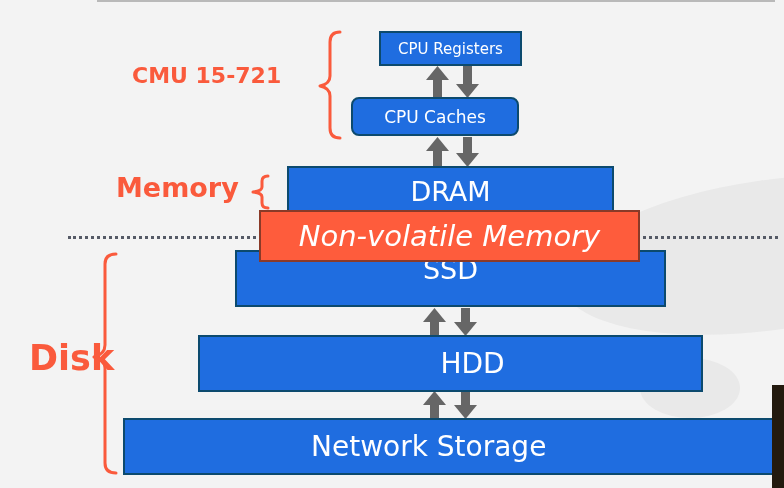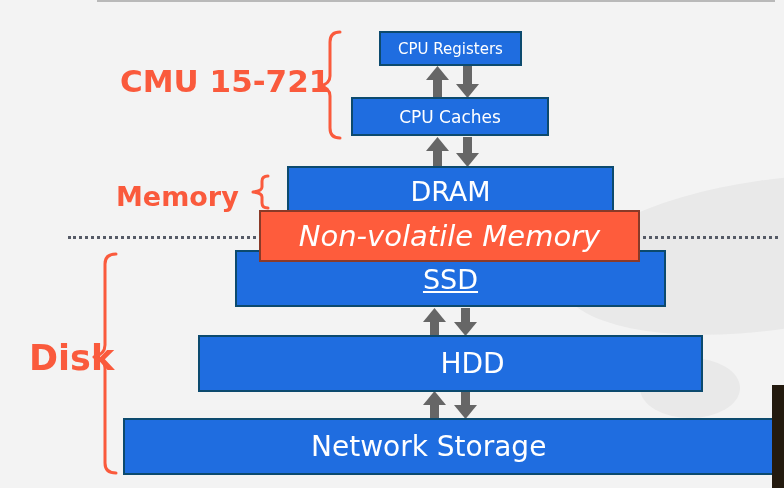--- a/index.html
+++ b/index.html
@@ -31,22 +31,22 @@
 <body>
 
 <div class="topbar"></div>
 
 <div class="bg-swoosh" style="left:560px; top:180px; width:420px; height:150px; transform:rotate(-8deg);"></div>
 <div class="bg-swoosh" style="left:640px; top:358px; width:100px; height:60px;"></div>
 
 <div class="dotted" style="left:68px; top:236px; width:200px;"></div>
 <div class="dotted" style="left:636px; top:236px; width:142px;"></div>
 
-<div class="label" style="left:120px; top:63px; font-size:31px;">CMU 15-721</div>
-<div class="label" style="left:116px; top:181px; font-size:27px;">Memory</div>
+<div class="label" style="left:132px; top:63px; font-size:22px;">CMU 15-721</div>
+<div class="label" style="left:116px; top:172px; font-size:27px;">Memory</div>
 <div class="label" style="left:29px; top:338px; font-size:35px;">Disk</div>
 
 <svg class="overlay" width="784" height="488">
   <g fill="none" stroke="#fa5a3c" stroke-width="3" stroke-linecap="round" stroke-linejoin="round">
     <path d="M340,32 Q330,32 330,42 L330,76 Q330,84 320,86 Q330,88 330,96 L330,128 Q330,138 340,138"></path>
     <path d="M268,176 Q262,176 262,181 L262,187 Q262,191 253,192 Q262,193 262,197 L262,203 Q262,208 268,208"></path>
     <path d="M116,254 Q105,254 105,264 L105,345 Q105,354 94,357 Q105,360 105,368 L105,463 Q105,473 116,473"></path>
   </g>
   <g fill="#666">
 
@@ -82,20 +82,20 @@
         <polygon points="423,405 434.5,391 446,405"></polygon>
       </g>
     <g>
         <rect x="461" y="391" width="9" height="16"></rect>
         <polygon points="454,405 477,405 465.5,419"></polygon>
       </g>
   </g>
 </svg>
 
 <div class="box" style="left:379px; top:31px; width:143px; height:35px; font-size:15px;">CPU Registers</div>
-<div class="box" style="left:351px; top:97px; width:198px; height:39px; font-size:17px;">CPU Caches</div>
+<div class="box" style="left:351px; top:97px; width:168px; height:39px; font-size:17px;border-radius:8px;">CPU Caches</div>
 <div class="box" style="left:287px; top:166px; width:327px; height:50px; font-size:27px; align-items:flex-start; padding-top:8px;">DRAM</div>
-<div class="box" style="left:235px; top:250px; width:431px; height:57px; font-size:27px; align-items:flex-end; padding-bottom:10px;text-decoration:underline;">SSD</div>
+<div class="box" style="left:235px; top:250px; width:431px; height:57px; font-size:27px; align-items:flex-end; padding-bottom:20px;">SSD</div>
 <div class="nvm" style="left:259px; top:210px; width:381px; height:52px; font-size:29px;">Non-volatile Memory</div>
 <div class="box" style="left:198px; top:335px; width:505px; height:57px; font-size:28px;padding-left:44px;">HDD</div>
 <div class="box" style="left:123px; top:418px; width:680px; height:57px; font-size:28px; justify-content:flex-start; padding-left:186px;">Network Storage</div>
 
 <div class="black-panel"></div>
 
 </body></html>

